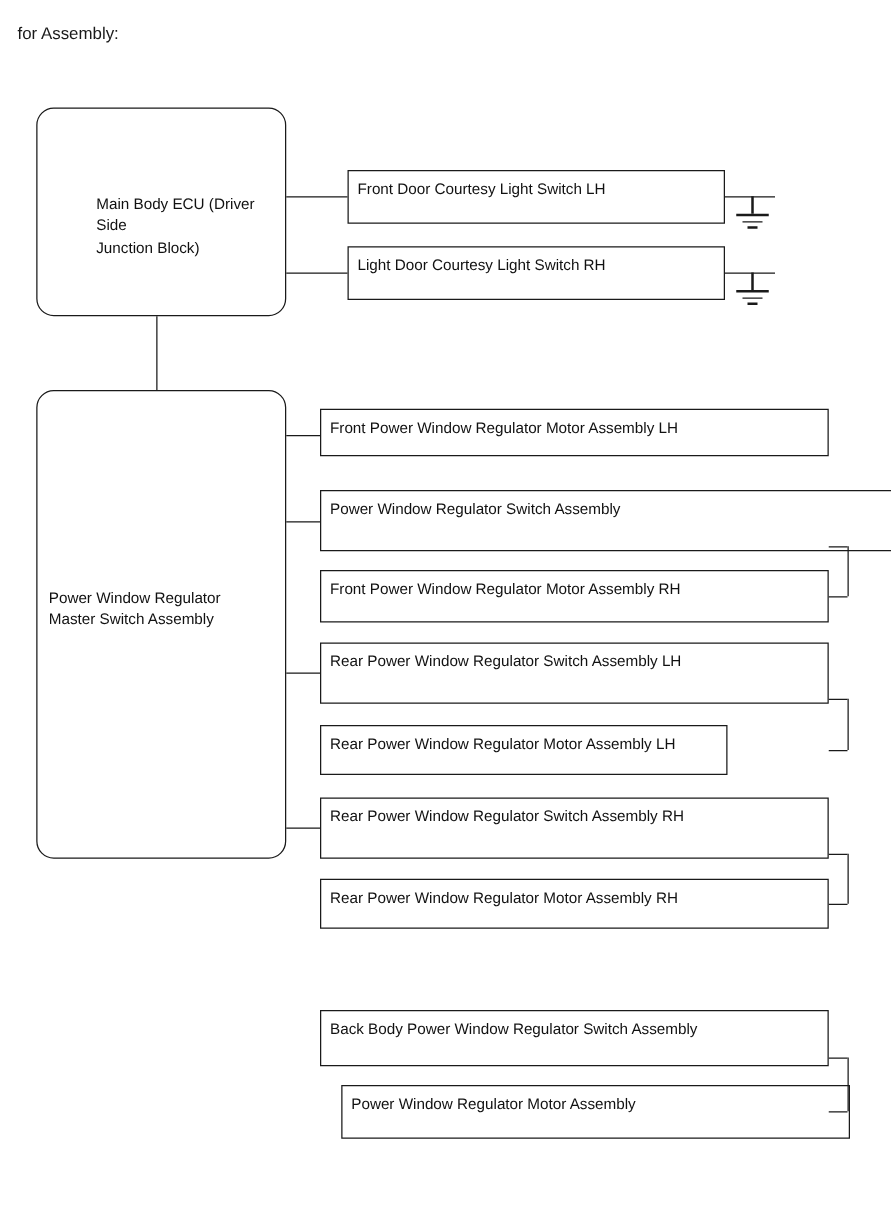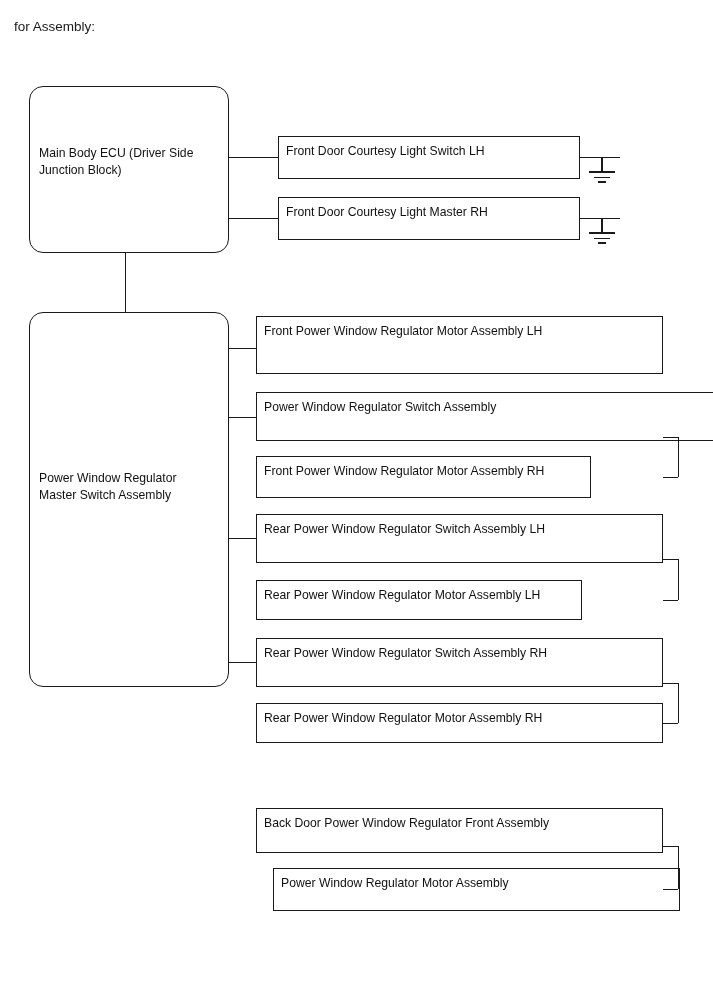--- a/index.html
+++ b/index.html
@@ -96,56 +96,56 @@
 </style>
 </head>
 <body>
 
 <div id="diagram-root">
 
   <div class="caption">for Assembly:</div>
 
   <div id="nodes-layer">
       <div class="node rounded" style="left: 29px; top: 86px; width: 200px; height: 167px;">
-        <div class="node-label" style="top: 58px;">Main Body ECU (Driver Side
+        <div class="node-label" style="top: 68px; margin-left: 38px;">Main Body ECU (Driver Side
 Junction Block)</div>
       </div>
       <div class="node rect" style="left: 278px; top: 136px; width: 302px; height: 43px;">
         <div class="node-label">Front Door Courtesy Light Switch LH</div>
       </div>
       <div class="node rect" style="left: 278px; top: 197px; width: 302px; height: 43px;">
-        <div class="node-label">Front Door Courtesy Light Master RH</div>
+        <div class="node-label">Light Door Courtesy Light Switch RH</div>
       </div>
       <div class="node rounded" style="left: 29px; top: 312px; width: 200px; height: 375px;">
         <div class="node-label" style="top: 157px;">Power Window Regulator
 Master Switch Assembly</div>
       </div>
-      <div class="node rect" style="left: 256px; top: 316px; width: 407px; height: 58px;">
+      <div class="node rect" style="left: 256px; top: 327px; width: 407px; height: 38px;">
         <div class="node-label">Front Power Window Regulator Motor Assembly LH</div>
       </div>
       <div class="node rect" style="left: 256px; top: 392px; width: 475px; height: 49px;">
         <div class="node-label">Power Window Regulator Switch Assembly</div>
       </div>
-      <div class="node rect" style="left: 256px; top: 456px; width: 335px; height: 42px;">
+      <div class="node rect" style="left: 256px; top: 456px; width: 407px; height: 42px;">
         <div class="node-label">Front Power Window Regulator Motor Assembly RH</div>
       </div>
       <div class="node rect" style="left: 256px; top: 514px; width: 407px; height: 49px;">
         <div class="node-label">Rear Power Window Regulator Switch Assembly LH</div>
       </div>
       <div class="node rect" style="left: 256px; top: 580px; width: 326px; height: 40px;">
         <div class="node-label">Rear Power Window Regulator Motor Assembly LH</div>
       </div>
       <div class="node rect" style="left: 256px; top: 638px; width: 407px; height: 49px;">
         <div class="node-label">Rear Power Window Regulator Switch Assembly RH</div>
       </div>
       <div class="node rect" style="left: 256px; top: 703px; width: 407px; height: 40px; padding-left: 44px;">
         <div class="node-label">Rear Power Window Regulator Motor Assembly RH</div>
       </div>
       <div class="node rect" style="left: 256px; top: 808px; width: 407px; height: 45px;">
-        <div class="node-label">Back Door Power Window Regulator Front Assembly</div>
+        <div class="node-label">Back Body Power Window Regulator Switch Assembly</div>
       </div>
       <div class="node rect" style="left: 256px; top: 868px; width: 407px; height: 43px; margin-left: 17px;">
         <div class="node-label">Power Window Regulator Motor Assembly</div>
       </div>
     </div>
   <div id="wires-layer">
       <div class="wire h" style="left: 229px; top: 157px; width: 49px;"></div>
       <div class="wire h" style="left: 229px; top: 218px; width: 49px;"></div>
       <div class="wire h" style="left: 580px; top: 157px; width: 40px;"></div>
       <div class="wire h" style="left: 580px; top: 218px; width: 40px;"></div>

